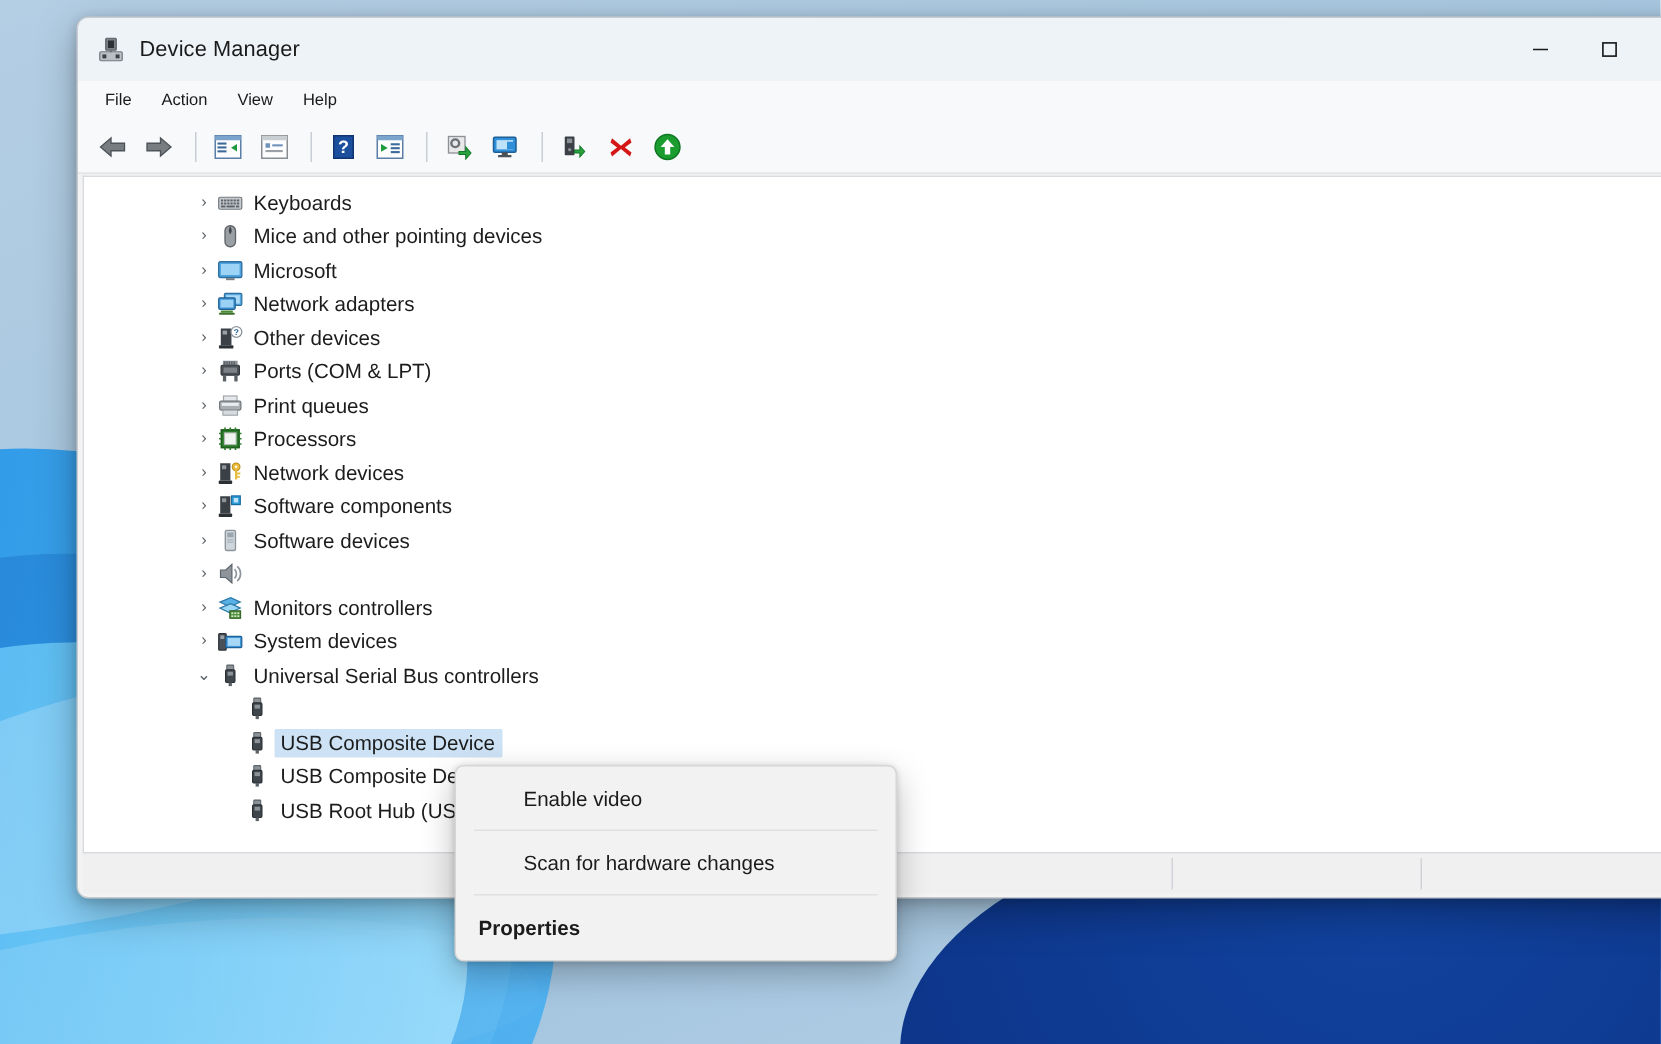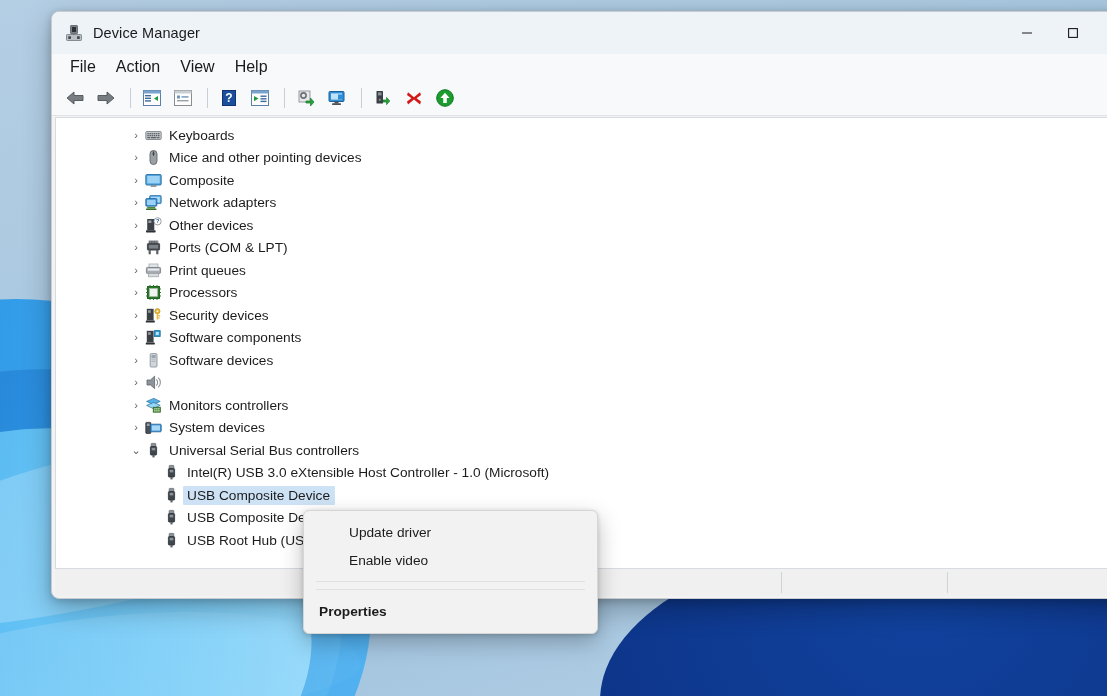--- a/index.html
+++ b/index.html
@@ -148,21 +148,21 @@
   
   #menubar {
     height: 26px;
     background: #f7f9fb;
     display: flex;
     align-items: center;
     padding-left: 8px;
     flex: 0 0 auto;
   }
   .menuitem {
-    font-size: 16px;
+    font-size: 11px;
     color: #1a1a1a;
     padding: 3px 10px 4px 10px;
     border-radius: 3px;
     cursor: default;
   }
 
   
   #toolbar {
     height: 36px;
     background: #f7f9fb;
@@ -484,21 +484,21 @@
         </div>
         <div class="node lvl1">
           <span class="chev">›</span>
           <span class="ico">
             <svg width="17" height="17" viewBox="0 0 17 17">
               <rect x="0.8" y="2.5" width="15.4" height="10.5" rx="1" fill="#4fa3de" stroke="#2e6f9e" stroke-width="0.9"></rect>
               <rect x="2.3" y="4" width="12.4" height="7.3" fill="#9dd4f5"></rect>
               <rect x="5.6" y="13.4" width="5.8" height="1.4" fill="#7b8187"></rect>
             </svg>
           </span>
-          <span class="lbl">Composite</span>
+          <span class="lbl">Microsoft</span>
         </div>
         <div class="node lvl1">
           <span class="chev">›</span>
           <span class="ico">
             <svg width="17" height="17" viewBox="0 0 17 17">
               <rect x="4.6" y="1.6" width="11.6" height="8" rx="0.8" fill="#58a8e0" stroke="#2e6f9e" stroke-width="0.8"></rect>
               <rect x="5.9" y="2.8" width="9" height="5.6" fill="#a9daf7"></rect>
               <rect x="0.8" y="4.6" width="11" height="7.6" rx="0.8" fill="#3f96d8" stroke="#1f5f93" stroke-width="0.8"></rect>
               <rect x="2" y="5.8" width="8.6" height="5.2" fill="#9ad1f4"></rect>
               <rect x="2.2" y="13" width="8" height="1.5" fill="#4c8a35"></rect>
@@ -585,21 +585,21 @@
               <rect x="3" y="3.2" width="2.8" height="2.6" fill="#8f949a"></rect>
               <g fill="#e8b93a">
                 <circle cx="12.4" cy="4.2" r="2.6" stroke="#b98f18" stroke-width="0.7"></circle>
                 <rect x="11.7" y="6" width="1.5" height="6.6"></rect>
                 <rect x="13.2" y="8" width="2" height="1.3"></rect>
                 <rect x="13.2" y="10.3" width="1.6" height="1.2"></rect>
               </g>
               <circle cx="12.4" cy="4.2" r="0.9" fill="#fdf6e0"></circle>
             </svg>
           </span>
-          <span class="lbl">Security devices</span>
+          <span class="lbl">Network devices</span>
         </div>
         <div class="node lvl1">
           <span class="chev">›</span>
           <span class="ico">
             <svg width="17" height="17" viewBox="0 0 17 17">
               <path d="M1.8 1.8 L8.6 1.8 L8.6 13.4 L1.8 13.4 Z" fill="#3a4045"></path>
               <rect x="0.8" y="13.4" width="9" height="2.2" rx="0.6" fill="#2b3034"></rect>
               <rect x="3" y="3.2" width="2.8" height="2.6" fill="#8f949a"></rect>
               <rect x="9.4" y="1.6" width="5.8" height="5.8" fill="#2d9ad8" stroke="#1a6e9f" stroke-width="0.8"></rect>
               <rect x="10.8" y="3" width="3" height="3" fill="#bde4f8"></rect>
@@ -674,21 +674,20 @@
         </div>
         <div class="node lvl2">
           <span class="ico">
             <svg width="17" height="17" viewBox="0 0 17 17">
               <rect x="6.2" y="1.4" width="4.6" height="3.4" rx="0.5" fill="#8b9298" stroke="#5c6368" stroke-width="0.7"></rect>
               <rect x="5.4" y="4.6" width="6.2" height="8.4" rx="0.8" fill="#3f464c" stroke="#292e33" stroke-width="0.8"></rect>
               <rect x="6.7" y="5.8" width="3.6" height="2.6" fill="#8b9298"></rect>
               <rect x="7.4" y="13" width="2.2" height="2.4" fill="#5c6368"></rect>
             </svg>
           </span>
-          <span class="lbl">Intel(R) USB 3.0 eXtensible Host Controller - 1.0 (Microsoft)</span>
         </div>
         <div class="node lvl2 selected">
           <span class="ico">
             <svg width="17" height="17" viewBox="0 0 17 17">
               <rect x="6.2" y="1.4" width="4.6" height="3.4" rx="0.5" fill="#8b9298" stroke="#5c6368" stroke-width="0.7"></rect>
               <rect x="5.4" y="4.6" width="6.2" height="8.4" rx="0.8" fill="#3f464c" stroke="#292e33" stroke-width="0.8"></rect>
               <rect x="6.7" y="5.8" width="3.6" height="2.6" fill="#8b9298"></rect>
               <rect x="7.4" y="13" width="2.2" height="2.4" fill="#5c6368"></rect>
             </svg>
           </span>
@@ -725,18 +724,18 @@
   <div id="statusbar">
     <div class="stpanel st1"></div>
     <div class="stdiv"></div>
     <div class="stpanel st2"></div>
     <div class="stdiv"></div>
     <div class="stpanel st3"></div>
   </div>
 </div>
 
 <div id="ctxmenu">
-    <div class="ctxitem">Update driver</div>
     <div class="ctxitem">Enable video</div>
     <div class="ctxsep"></div>
+    <div class="ctxitem">Scan for hardware changes</div>
     <div class="ctxsep"></div>
     <div class="ctxitem bold">Properties</div>
   </div>
 
 </body></html>

